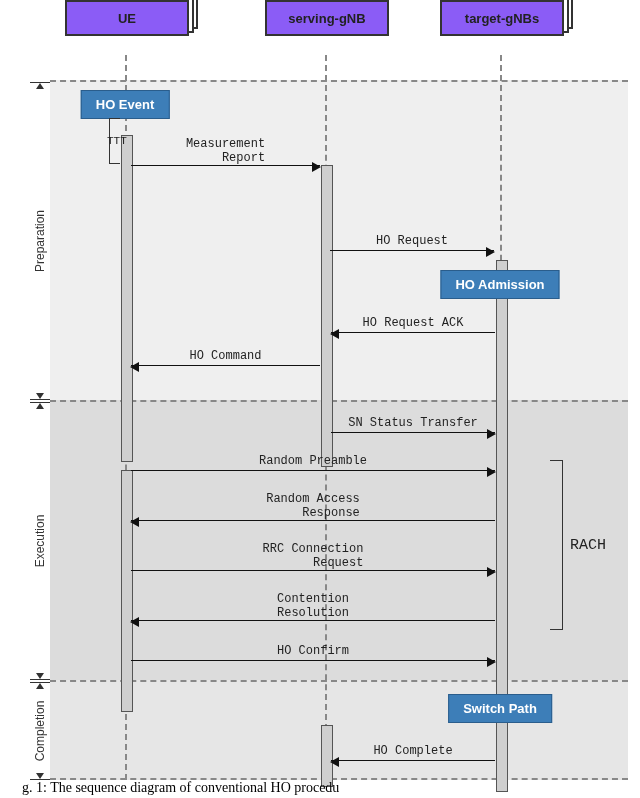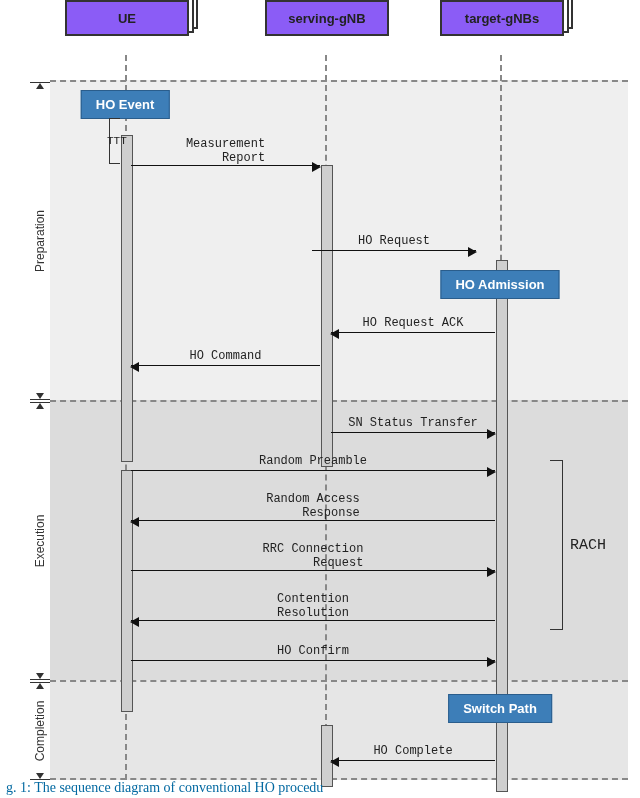--- a/index.html
+++ b/index.html
@@ -160,25 +160,25 @@
   .rach span {
     position: absolute;
     right: -44px;
     top: 50%;
     transform: translateY(-50%);
     font-family: "Courier New", monospace;
     font-size: 15px;
   }
   .caption {
     position: absolute;
-    left: 0;
+    left: 16px;
     bottom: 0;
     font-family: Georgia, 'Times New Roman', serif;
     font-size: 14px;
-    color: #0369a1;
+    color: #000000;
     padding: 2px 6px;
     white-space: nowrap;
   }
 </style>
 </head>
 <body>
 
 <div class="stage">
 
   <div class="band p1"></div>
@@ -229,21 +229,21 @@
   <div class="evt" style="left:500px; top:270px;">HO Admission</div>
 
   <div class="ttt" style="left:109px; top:118px; height:44px;">
     <span>TTT</span>
   </div>
 
   <div class="msg right" style="left:131px; width:189px; top:165px;">
     <div class="lbl">Measurement<br>Report</div>
   </div>
 
-  <div class="msg right" style="left:312px; width:164px; top:250px;">
+  <div class="msg right" style="left:330px; width:164px; top:250px;">
     <div class="lbl" style="top:-16px;">HO Request</div>
   </div>
 
   <div class="msg left" style="left:331px; width:164px; top:332px;">
     <div class="lbl" style="top:-16px;">HO Request ACK</div>
   </div>
 
   <div class="msg left" style="left:131px; width:189px; top:365px;">
     <div class="lbl" style="top:-16px;">HO Command</div>
   </div>

